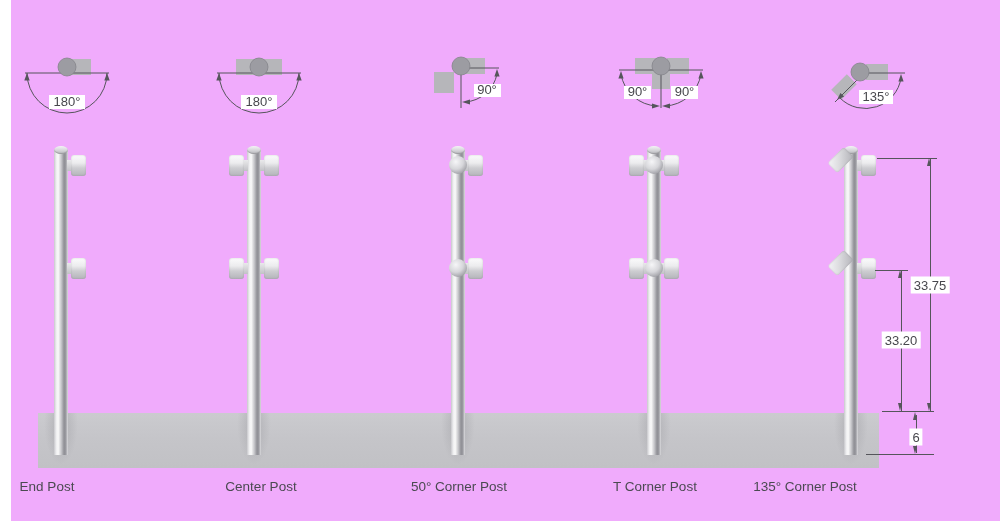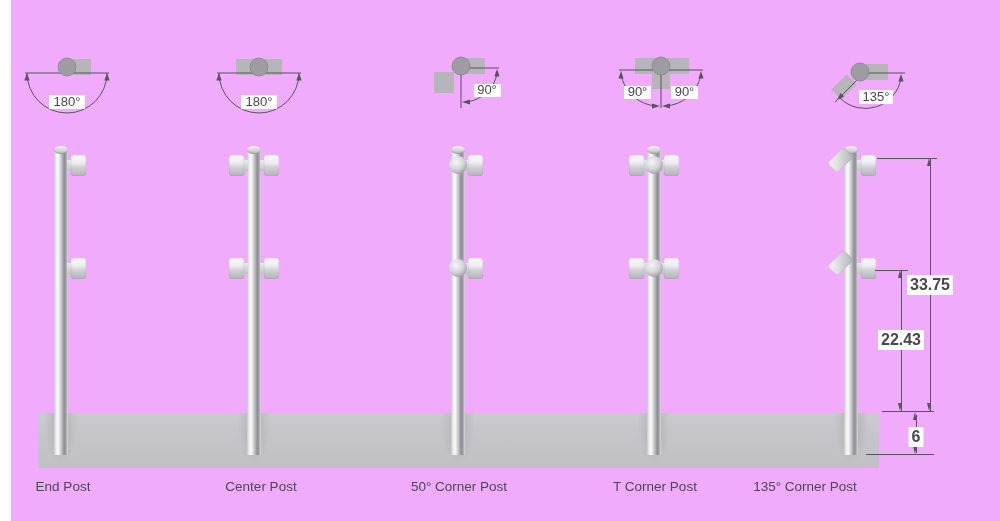--- a/index.html
+++ b/index.html
@@ -33,21 +33,21 @@
   .pshadow{position:absolute;top:413px;width:34px;height:52px;
         background:radial-gradient(ellipse at 50% 20%,rgba(40,40,48,.16),rgba(0,0,0,0) 70%);}
   
   .hln,.vln{position:absolute;background:var(--line);}
   .hln{height:1px;} .vln{width:1px;}
   .arr-up{position:absolute;width:0;height:0;border-left:2.6px solid transparent;
           border-right:2.6px solid transparent;border-bottom:8px solid var(--line);}
   .arr-down{position:absolute;width:0;height:0;border-left:2.6px solid transparent;
           border-right:2.6px solid transparent;border-top:8px solid var(--line);}
   .dimlabel{position:absolute;transform:translate(-50%,-50%);background:#fff;
-          padding:1px 3px;font-size:16px;color:var(--text);white-space:nowrap;font-weight:bold;}
+          padding:1px 3px;font-size:13px;color:var(--text);white-space:nowrap;}
   .plabel{position:absolute;top:479px;transform:translateX(-50%);font-size:13.5px;
           color:#4a4a51;white-space:nowrap;}
 </style>
 </head>
 <body>
 
 <div id="stage">
 
   <svg class="icon" style="left:8px;top:44px" width="96" height="72" viewBox="0 0 96 72">
     <rect x="50" y="15" width="22" height="16" fill="#b6b6ba"></rect>
@@ -179,27 +179,27 @@
   <div class="hln" style="left:855px;top:454px;width:68px"></div>
 
   <div class="vln" style="left:919px;top:158px;height:253px"></div>
   <div class="arr-up" style="left:916.4px;top:158px"></div>
   <div class="arr-down" style="left:916.4px;top:403px"></div>
   <div class="dimlabel" style="left:919px;top:285px">33.75</div>
 
   <div class="vln" style="left:890px;top:270px;height:141px"></div>
   <div class="arr-up" style="left:887.4px;top:270px"></div>
   <div class="arr-down" style="left:887.4px;top:403px"></div>
-  <div class="dimlabel" style="left:890px;top:340px">22.43</div>
+  <div class="dimlabel" style="left:890px;top:340px">33.20</div>
 
   <div class="vln" style="left:905px;top:415px;height:14px"></div>
   <div class="vln" style="left:905px;top:445px;height:8px"></div>
   <div class="arr-up" style="left:902.4px;top:412px"></div>
   <div class="arr-down" style="left:902.4px;top:446px"></div>
   <div class="dimlabel" style="left:905px;top:437px">6</div>
 
-  <div class="plabel" style="left:52px">End Post</div>
+  <div class="plabel" style="left:36px">End Post</div>
   <div class="plabel" style="left:250px">Center Post</div>
   <div class="plabel" style="left:448px">50° Corner Post</div>
   <div class="plabel" style="left:644px">T Corner Post</div>
   <div class="plabel" style="left:794px">135° Corner Post</div>
 
 </div>
 
 </body></html>

